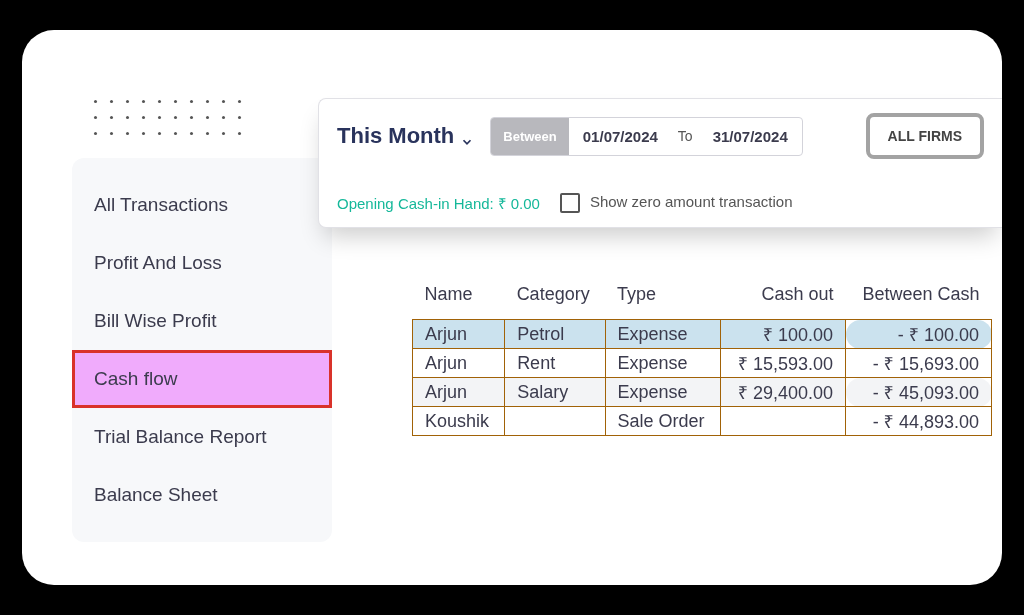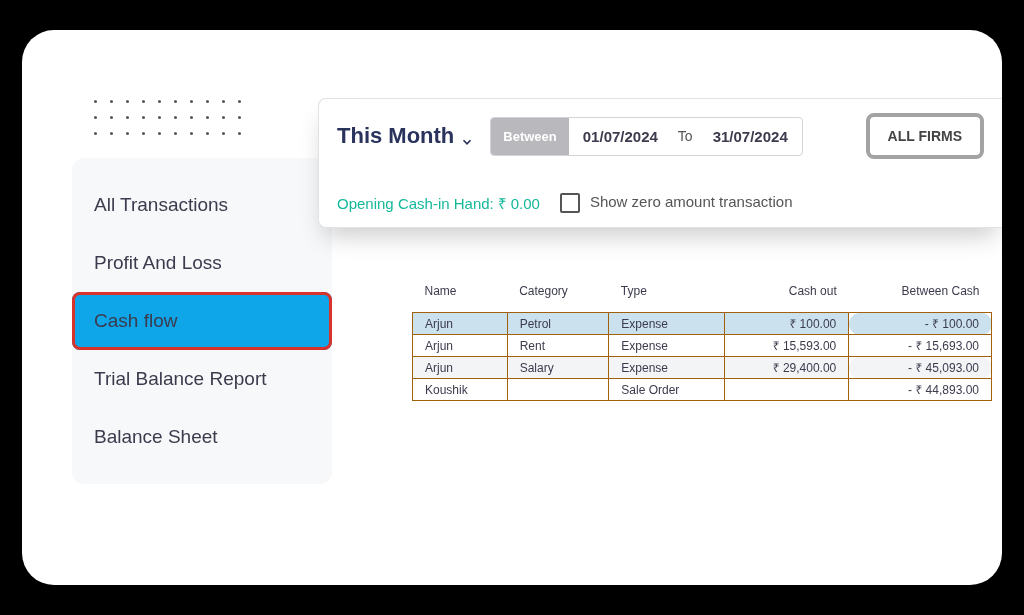--- a/index.html
+++ b/index.html
@@ -45,22 +45,21 @@
   }
   .sidebar-item {
     padding: 18px 22px;
     font-size: 19px;
     color: #3b3b4d;
     cursor: pointer;
   }
   .sidebar-item.selected {
     outline: 3px solid #d9322a;
     outline-offset: -3px;
-    background: #0ea5e9;
-    border-radius: 8px;
+    background: #f0abfc;
   }
   .filter-bar {
     position: absolute;
     top: 68px;
     left: 296px;
     right: 0;
     background: #fff;
     border: 1px solid #e1e1e6;
     border-right: none;
     border-radius: 8px 0 0 8px;
@@ -149,21 +148,21 @@
   .table-wrap {
     position: absolute;
     top: 240px;
     left: 390px;
     right: 10px;
     z-index: 2;
   }
   .data-table {
     width: 100%;
     border-collapse: collapse;
-    font-size: 12px;
+    font-size: 18px;
   }
   .data-table th {
     text-align: left;
     font-weight: 400;
     color: #3b3b4d;
     padding: 14px 12px;
   }
   .data-table th.right, .data-table td.right { text-align: right; }
   .data-table td {
     padding: 2px 12px;
@@ -208,20 +207,21 @@
       <span></span>
       <span></span>
       <span></span>
       <span></span>
       <span></span>
     </div>
 
   <nav class="sidebar">
     <div class="sidebar-item">All Transactions</div>
     <div class="sidebar-item">Profit And Loss</div>
+    <div class="sidebar-item">Bill Wise Profit</div>
     <div class="sidebar-item selected">Cash flow</div>
     <div class="sidebar-item">Trial Balance Report</div>
     <div class="sidebar-item">Balance Sheet</div>
   </nav>
 
   <div class="filter-bar">
     <div class="filter-top">
       <div class="period-select">
         <span>This Month</span>
         <span class="chevron-down">

